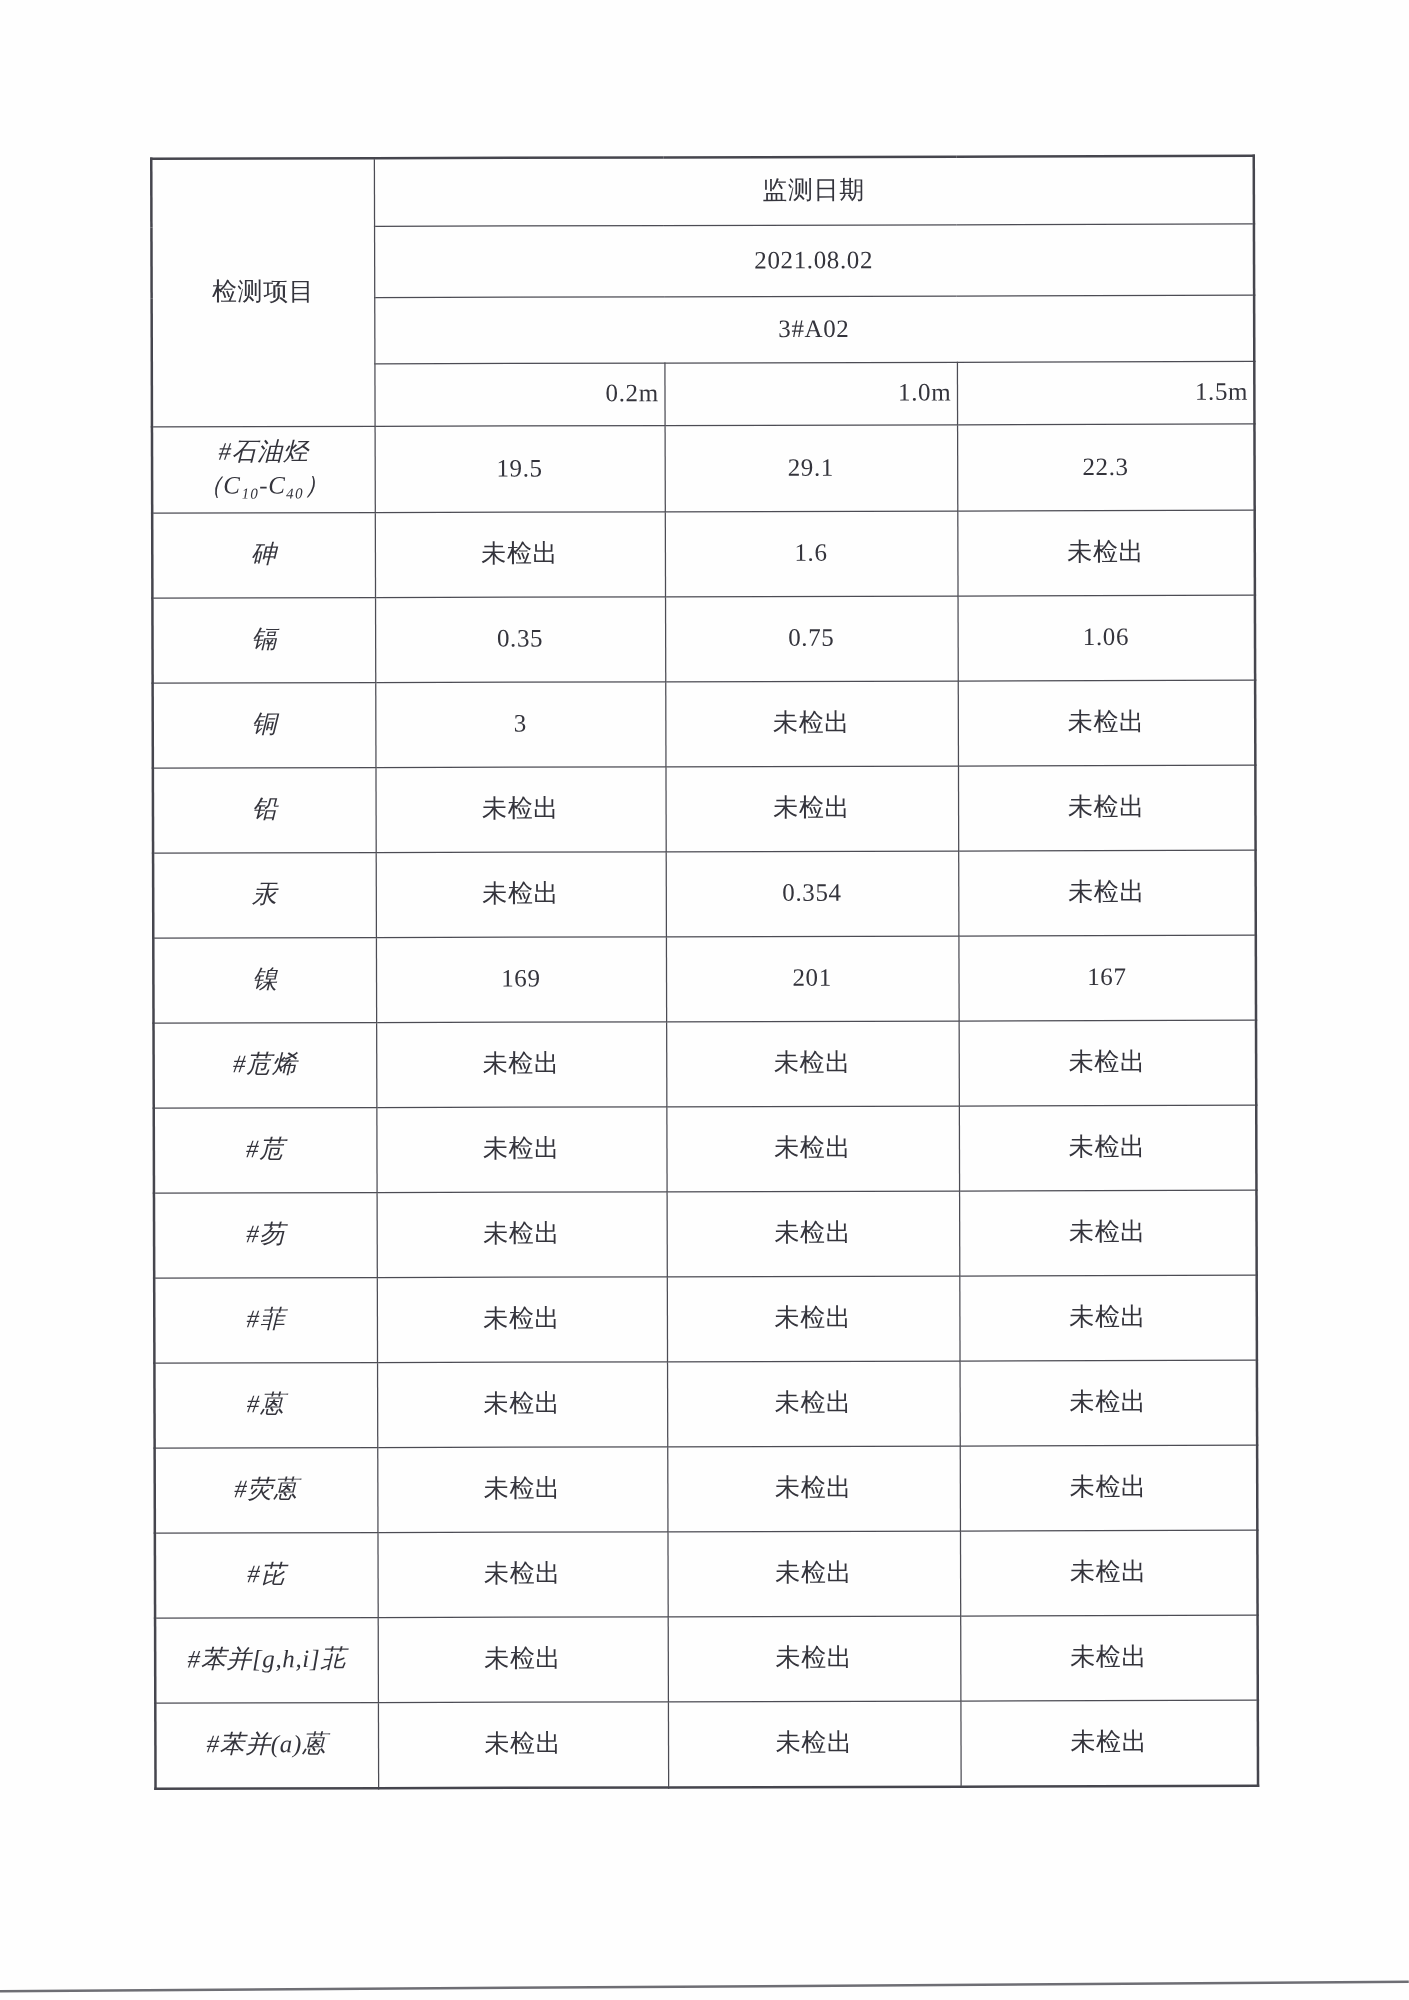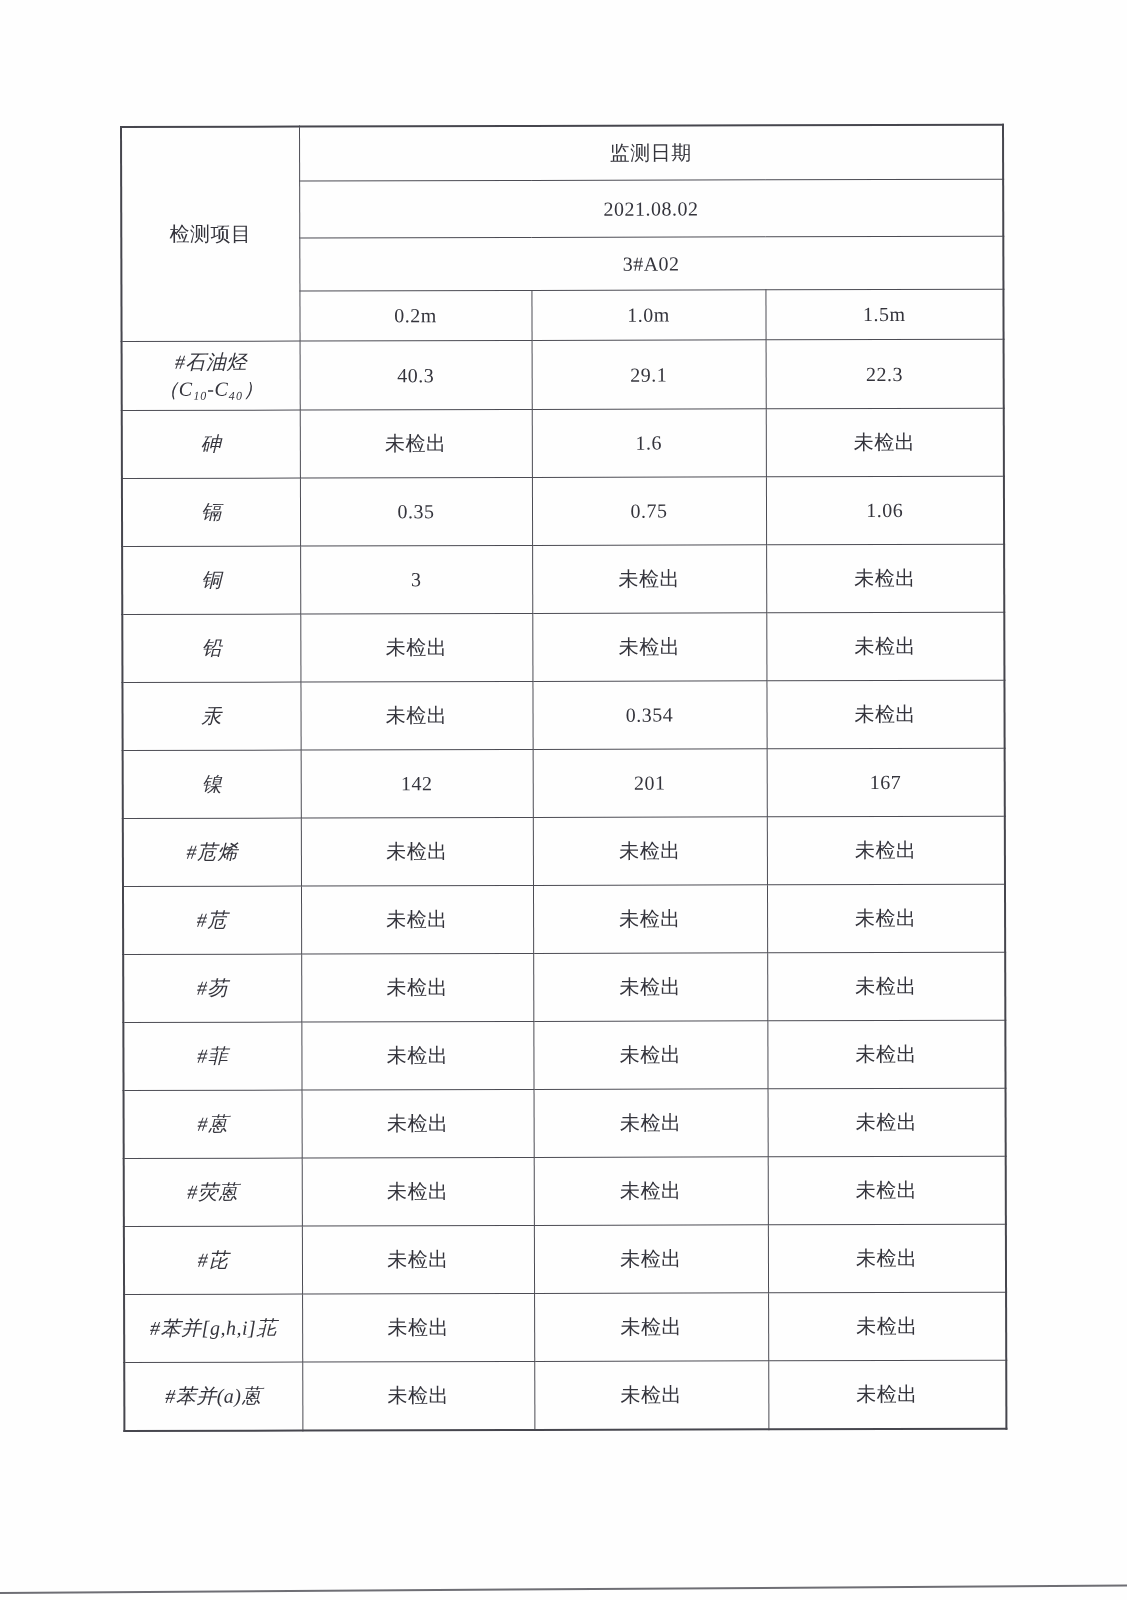--- a/index.html
+++ b/index.html
@@ -38,21 +38,21 @@
     padding: 0 4px;
     line-height: 1.35;
   }
   col.c0 { width: 178px; }
   col.c1 { width: 232px; }
   col.c2 { width: 234px; }
   col.c3 { width: 238px; }
   tr.hr1 td { height: 53px; }
   tr.hr2 td { height: 56px; }
   tr.hr3 td { height: 52px; }
-  tr.hr4 td { height: 49px; }
+  tr.hr4 td { height: 49px; text-align: right; }
   tbody tr td { height: 67px; }
   tbody tr.first-data-row td { height: 68px; }
   .label-line { display: block; font-style: italic; }
   .bottom-rule {
     position: absolute;
     left: -6px;
     top: 1592px;
     width: 1140px;
     height: 0;
     border-top: 2px solid #6e6e74;
@@ -87,21 +87,21 @@
           <td>1.0m</td>
           <td>1.5m</td>
         </tr>
     </thead>
     <tbody id="data-body">
         <tr class="first-data-row">
           <td>
             <span class="label-line">#石油烃</span>
             <span class="label-line">（C₁₀-C₄₀）</span>
           </td>
-          <td>40.3</td>
+          <td>19.5</td>
           <td>29.1</td>
           <td>22.3</td>
         </tr>
         <tr>
           <td>
             <span class="label-line">砷</span>
           </td>
           <td>未检出</td>
           <td>1.6</td>
           <td>未检出</td>
@@ -135,21 +135,21 @@
             <span class="label-line">汞</span>
           </td>
           <td>未检出</td>
           <td>0.354</td>
           <td>未检出</td>
         </tr>
         <tr>
           <td>
             <span class="label-line">镍</span>
           </td>
-          <td>142</td>
+          <td>169</td>
           <td>201</td>
           <td>167</td>
         </tr>
         <tr>
           <td>
             <span class="label-line">#苊烯</span>
           </td>
           <td>未检出</td>
           <td>未检出</td>
           <td>未检出</td>

